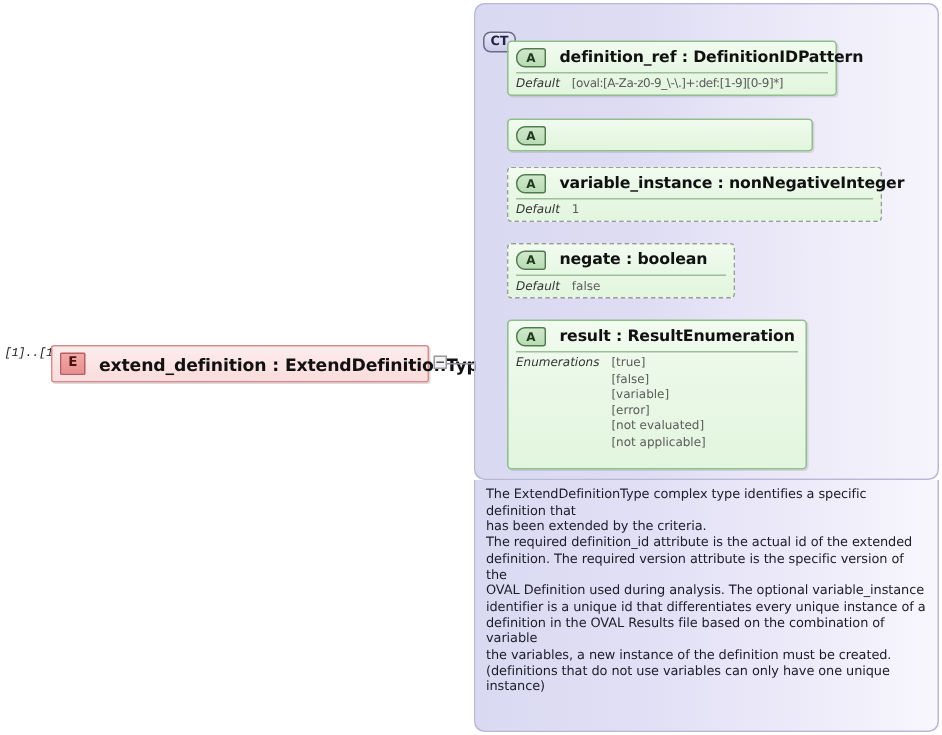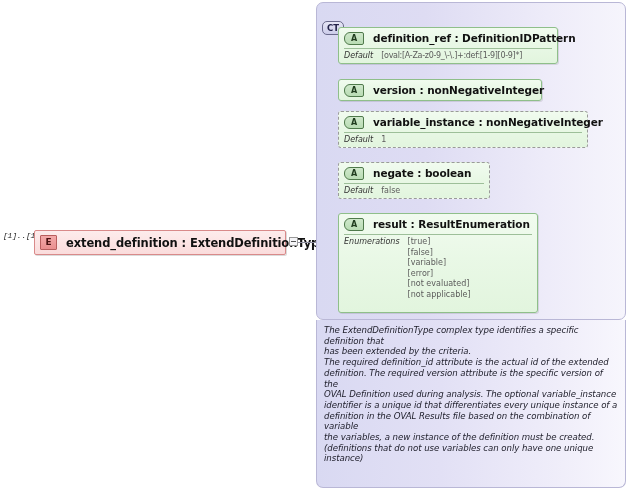--- a/index.html
+++ b/index.html
@@ -228,21 +228,20 @@
     height: 168px;
     box-sizing: border-box;
     background: linear-gradient(to right, #d9d9f2 0%, #e2e0f5 40%, #f0eefa 80%, #f8f7fd 100%);
     border: 1px solid #b9b7d6;
     border-top: none;
     border-radius: 0 0 7px 7px;
     padding: 5px 6px 0 7px;
   }
   .doc p {
     margin: 0;
-    font-style: italic;
     font-size: 8.6px;
     line-height: 10.7px;
     color: #1c1c28;
     letter-spacing: -0.05px;
   }
 </style>
 </head>
 <body>
 
 <div id="diagram">
@@ -280,21 +279,20 @@
     <div class="attr-sep"></div>
     <div class="attr-facet">
       <span class="facet-key">Default</span>
       <span class="facet-val mono-ish">[oval:[A-Za-z0-9_\-\.]+:def:[1-9][0-9]*]</span>
     </div>
   </div>
 
   <div class="attr" style="left:338px; top:79px; width:204px; height:22px;">
     <div class="attr-head">
       <span class="attr-badge">A</span>
-      <span class="attr-name">version   : nonNegativeInteger</span>
     </div>
   </div>
 
   <div class="attr optional" style="left:338px; top:111px; width:250px;">
     <div class="attr-head">
       <span class="attr-badge">A</span>
       <span class="attr-name">variable_instance : nonNegativeInteger</span>
     </div>
     <div class="attr-sep"></div>
     <div class="attr-facet">

